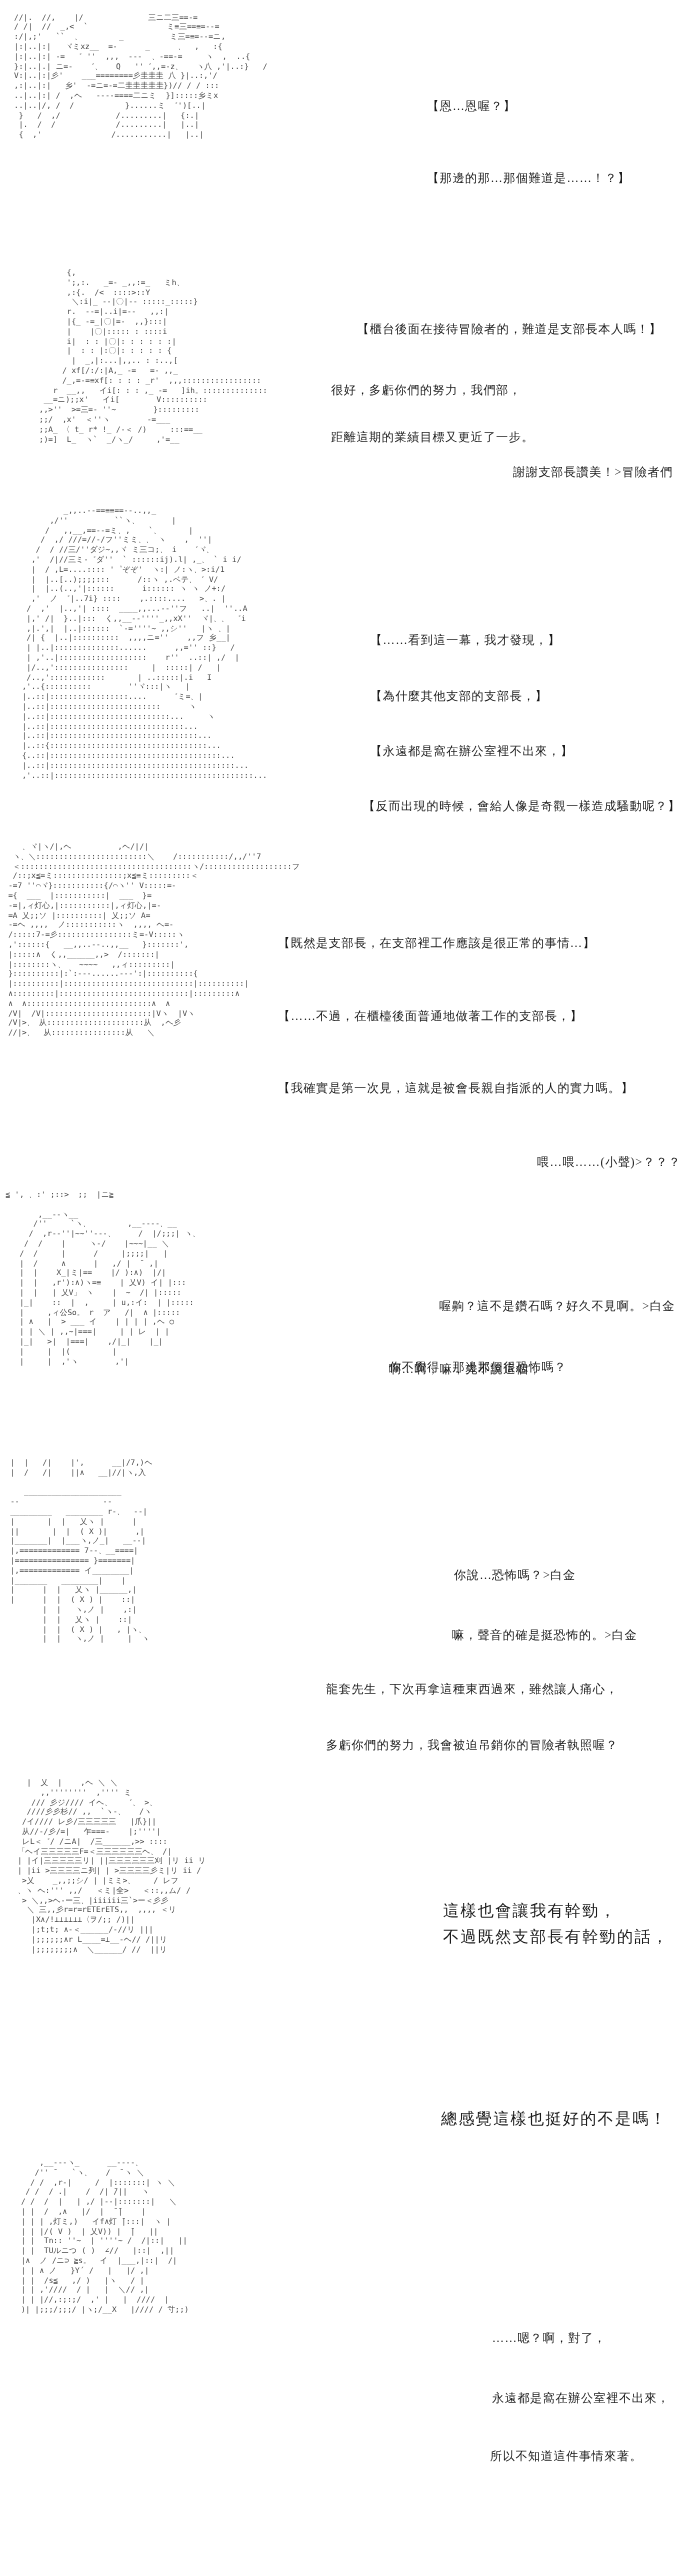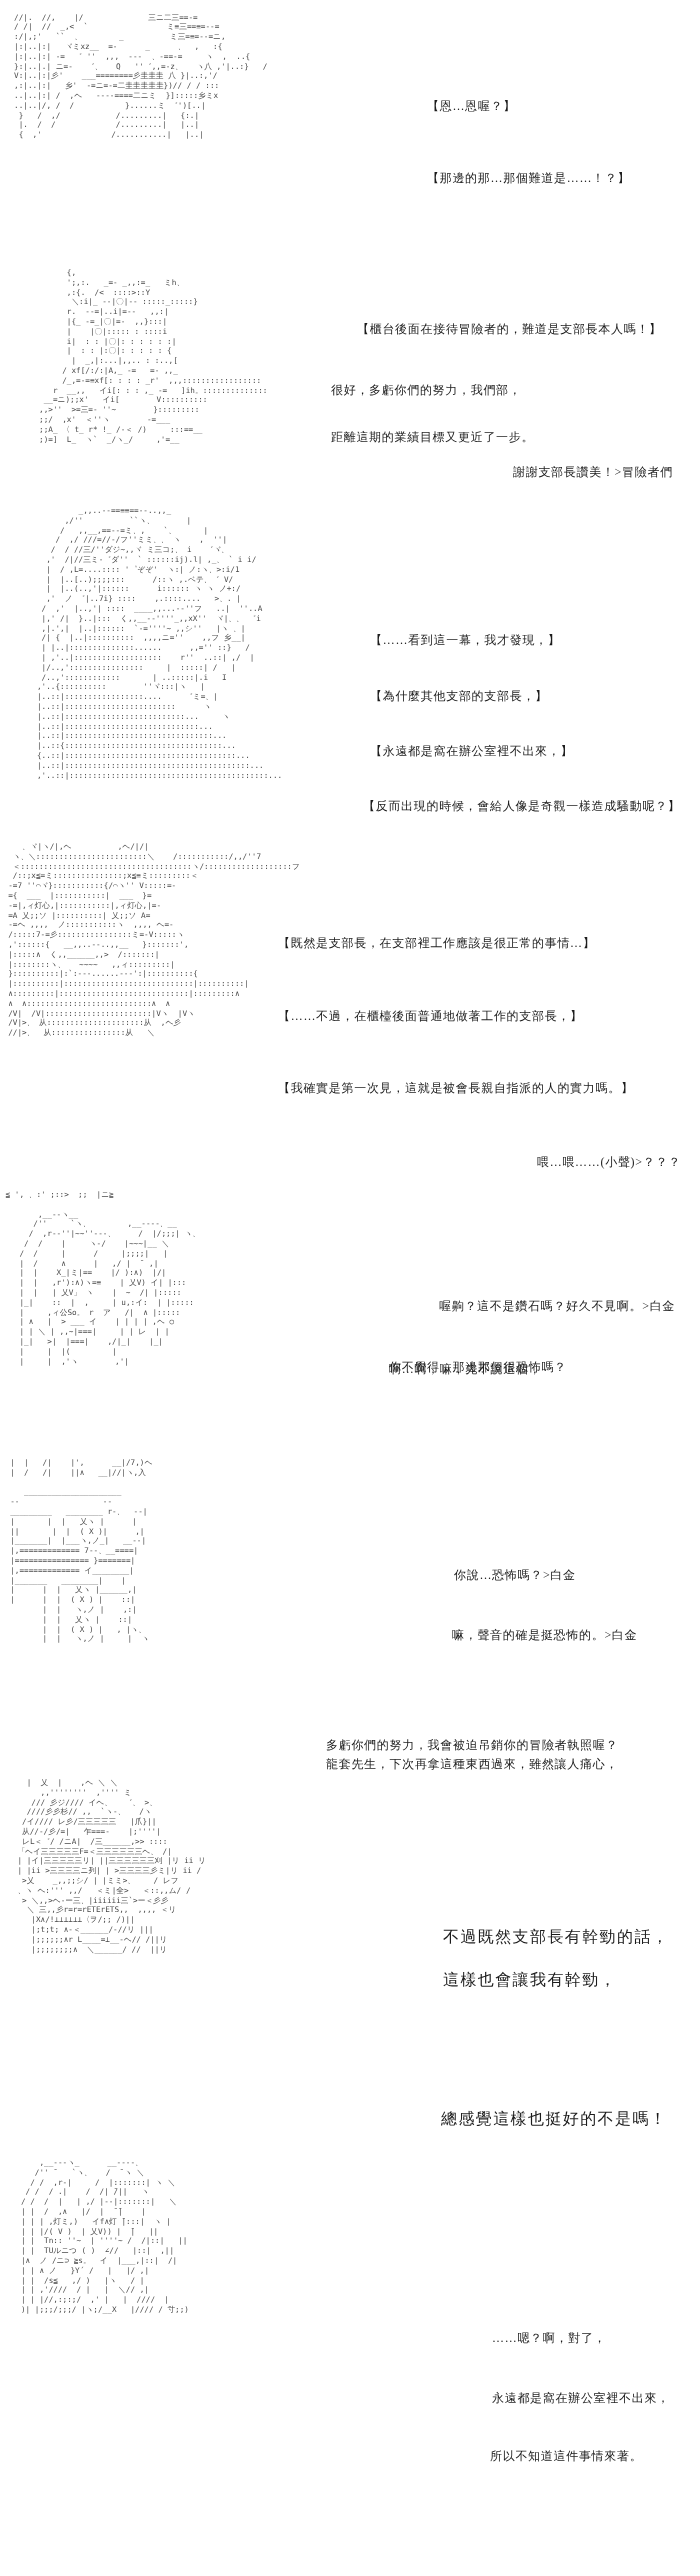--- a/index.html
+++ b/index.html
@@ -76,21 +76,21 @@
 ;;/  ,x'  ＜''ヽ        ‐=___
 ;;A_ 〈 t_ r* !_ /‐＜ /)     :::==__
 ;)=]  L_  ヽ`  _/ヽ_/     ,'=__</pre>
     <div class="dlg" style="left:357px;top:321px">【櫃台後面在接待冒險者的，難道是支部長本人嗎！】</div>
     <div class="dlg" style="left:331px;top:382px">很好，多虧你們的努力，我們部，</div>
     <div class="dlg" style="left:331px;top:429px">距離這期的業績目標又更近了一步。</div>
     <div class="dlg" style="left:513px;top:464px">謝謝支部長讚美！&gt;冒險者們</div>
   </section>
 
   <section>
-    <pre class="aa" style="left:23px;top:506px">            _,,..--==≡≡==--..,,_
+    <pre class="aa" style="left:8px;top:506px">            _,,..--==≡≡==--..,,_
          ,/''          ``ヽ、       |
         /   ,,__,==‐‐=ミ、,    `、      |
        /  ,/ ///=//‐/フ''ミミ、、 ヽ    ,  ''|
       /  / //三/''ダジ~,,ヾ ミ三コ;、 i   ゛ヾ、
      ,'  /|//三ミ‐゛ダ''  ` ::::::ij).l| ,_、 ` i i/
      |  / ,L=....:::: '゜ぞぞ'  ヽ:| ノ:ヽ、&gt;:i/1
      |  |..[..);;;;:::      /::ヽ ,.ベテ、゛ V/
      |  |..(..,'|::::::      i:::::: ヽ ヽ ノ+:/
      ,'  ノ ゛|..7i} ::::    ,.::::....   &gt;、. |
     /  ,'  |..,'| ::::  ____,,...-‐''フ   ..|  ''..A
@@ -183,21 +183,21 @@
  |,============= イ________|
  |_______   ________|    |
  |      |  |   乂ヽ |______,|
  |      |  |  ( X ) |    ::|
         |  |   ヽ,ノ |    ,:|
         |  |   乂ヽ |    ::|
         |  |  ( X ) |   , |ヽ、
         |  |   ヽ,ノ |     |  ヽ</pre>
     <div class="dlg" style="left:454px;top:1567px">你說…恐怖嗎？&gt;白金</div>
     <div class="dlg" style="left:452px;top:1627px">嘛，聲音的確是挺恐怖的。&gt;白金</div>
-    <div class="dlg" style="left:326px;top:1756px">龍套先生，下次再拿這種東西過來，雖然讓人痛心，</div>
+    <div class="dlg" style="left:326px;top:1681px">龍套先生，下次再拿這種東西過來，雖然讓人痛心，</div>
     <div class="dlg" style="left:326px;top:1737px">多虧你們的努力，我會被迫吊銷你的冒險者執照喔？</div>
   </section>
 
   <section>
     <pre class="aa" style="left:3.5px;top:1778px">     |  乂  |    ,ヘ ＼ ＼
         ,,''''''''  ,'''' ミ
       /// 彡ジ//// イヘ、ゞ ゛、 &gt;、
      ////彡彡杉// ,,  `ヽ‐、   /ヽ
     /イ//// レ彡/三三三三三   |爪}||
     从//‐/彡/=|   乍===‐    |;''''|
@@ -207,21 +207,21 @@
    | |ii &gt;三三三三ニ列| | &gt;三三三三彡ミ|リ ii /
     &gt;乂    _,,;;シ/ | |ミミ&gt;、    / レフ
    、ヽ ヘ:''' ,,/   ＜ミ|全&gt;   ＜::,,ム/ /
     &gt; ＼,,&gt;ヘ‐ー三、|iiiiii三`&gt;ー＜彡彡
      ＼ 三,,彡r=r=rETErETS,,  ,,,, ＜リ
       |X∧/!⊥⊥⊥⊥⊥⊥〈ヲ/;; /)||
       |;t;t; ∧‐＜______/‐//リ |||
       |;;;;;;∧r L____=⊥__‐ヘ// /||リ
       |;;;;;;;;∧  ＼______/ //  ||リ</pre>
     <div class="dlg lg" style="left:443px;top:1927px">不過既然支部長有幹勁的話，</div>
-    <div class="dlg lg" style="left:443px;top:1970px">這樣也會讓我有幹勁，</div>
+    <div class="dlg lg" style="left:443px;top:1901px">這樣也會讓我有幹勁，</div>
     <div class="dlg lg" style="left:441px;top:2109px">總感覺這樣也挺好的不是嗎！</div>
   </section>
 
   <section>
     <pre class="aa" style="left:7px;top:2158px">       ,__‐‐‐ヽ_      __‐‐‐‐、
       /'' ̄    `ヽ、   /  ̄ ヽ ＼
      / /  ,r‐|     /  |:::::::| ヽ ＼
     / /  / .|    /  /| ̄/||   ヽ
    / /  /  |   | ,/ |‐‐|:::::::|   ＼
    | |  /  ,∧   |/  |  ̄ ̄|    |

